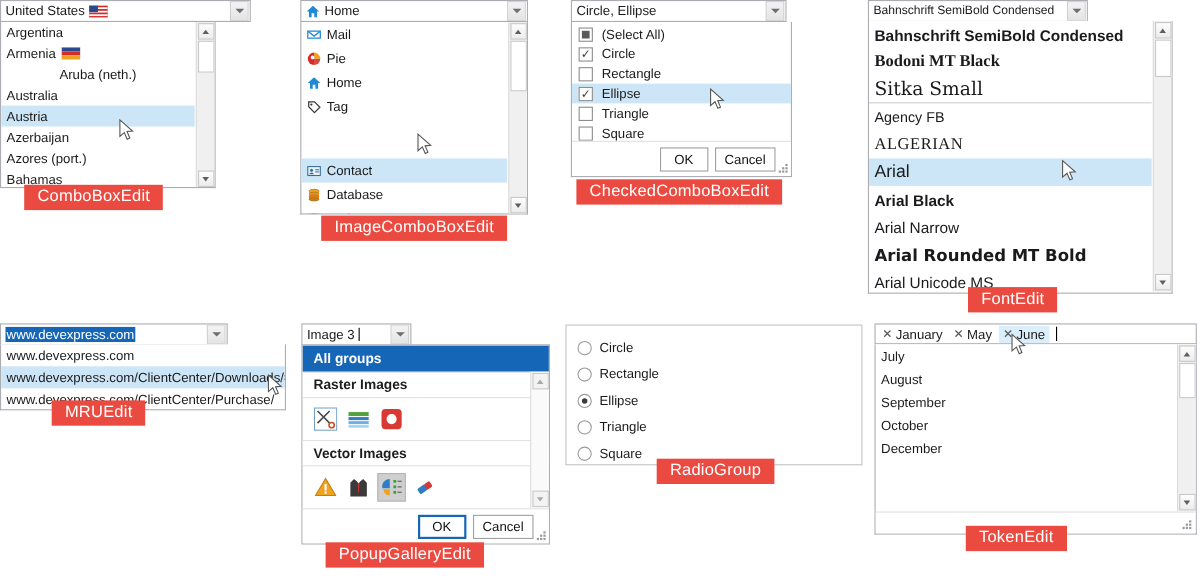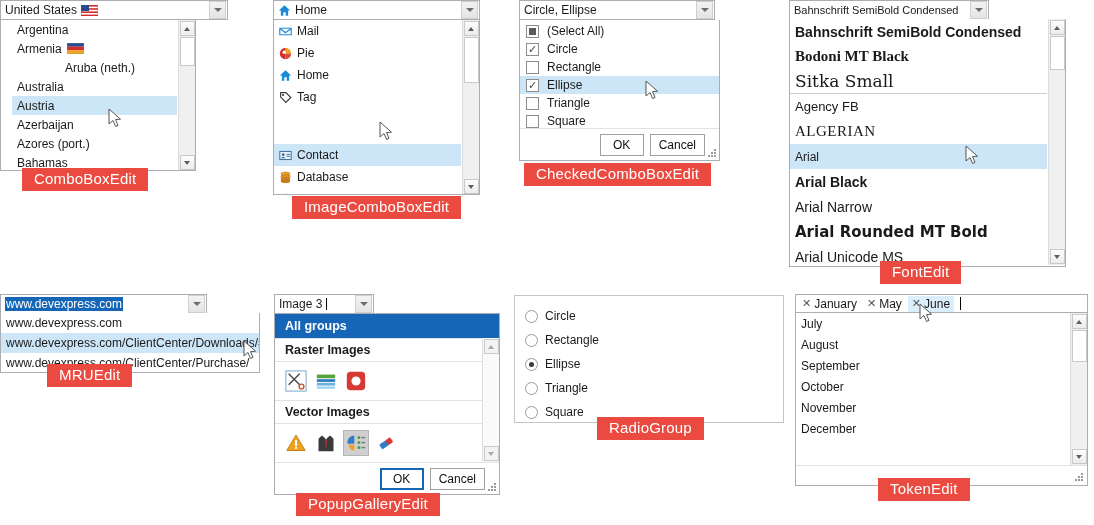--- a/index.html
+++ b/index.html
@@ -214,21 +214,21 @@
           <rect x="0" y="6.4" width="17" height="1.6" fill="#d62b2b"></rect>
           <rect x="0" y="9.6" width="17" height="1.4" fill="#d62b2b"></rect>
           <rect x="0" y="0" width="8" height="6" fill="#2b4a8b"></rect>
         </svg>
       </div>
       <div class="edit-btn">
         <span class="caret-dn"></span>
       </div>
     </div>
     <div class="dropdown" style="width:196px;height:151px;position:relative;">
-      <div id="cbe-list" style="position:absolute;left:0;top:0;right:18px;padding-left:11px;">
+      <div id="cbe-list" style="position:absolute;left:0;top:0;right:18px;">
   <div class="dd-row " style="height:19px;">
     <span>Argentina</span>
 
   </div>
   <div class="dd-row " style="height:19px;">
     <span>Armenia</span>
     <svg width="17" height="11" viewBox="0 0 17 11">
         <rect y="0" width="17" height="3.7" fill="#2b4a8b"></rect>
               <rect y="3.7" width="17" height="3.6" fill="#d62b2b"></rect>
         <rect y="7.3" width="17" height="3.7" fill="#f0a21e"></rect>
@@ -456,21 +456,21 @@
   </div>
   <div class="font-row  sep" style="font-size:17px;font-family:'DejaVu Serif',serif;">
     <span>Sitka Small</span>
   </div>
   <div class="font-row  " style="font-size:13px;font-stretch:condensed;font-family:'Liberation Sans',sans-serif;">
     <span>Agency FB</span>
   </div>
   <div class="font-row  " style="font-size:15px;font-family:'Liberation Serif',serif;letter-spacing:.5px;">
     <span>ALGERIAN</span>
   </div>
-  <div class="font-row sel " style="font-size:12px;font-family:'Liberation Sans',sans-serif;">
+  <div class="font-row sel " style="font-size:16px;font-family:'Liberation Sans',sans-serif;">
     <span>Arial</span>
   </div>
   <div class="font-row  " style="font-size:14px;font-weight:bold;font-family:'Liberation Sans',sans-serif;">
     <span>Arial Black</span>
   </div>
   <div class="font-row  " style="font-size:14px;font-stretch:condensed;font-family:'Liberation Sans',sans-serif;">
     <span>Arial Narrow</span>
   </div>
   <div class="font-row  " style="font-size:15px;font-weight:bold;font-family:'DejaVu Sans',sans-serif;">
     <span>Arial Rounded MT Bold</span>
@@ -682,23 +682,20 @@
   <div class="dd-row " style="height:21px;">
     <span>August</span>
   </div>
   <div class="dd-row " style="height:21px;">
     <span>September</span>
   </div>
   <div class="dd-row " style="height:21px;">
     <span>October</span>
   </div>
   <div class="dd-row " style="height:21px;">
-    <span>November</span>
-  </div>
-  <div class="dd-row " style="height:21px;">
     <span>December</span>
   </div>
       </div>
     <div class="vscroll" style="right:0;top:0;height:152px;">
       <div class="sb-arrow">
           <span class="tri-up"></span>
         </div>
       <div class="sb-thumb" style="height:32px;"></div>
       <div class="sb-track"></div>
       <div class="sb-arrow">

